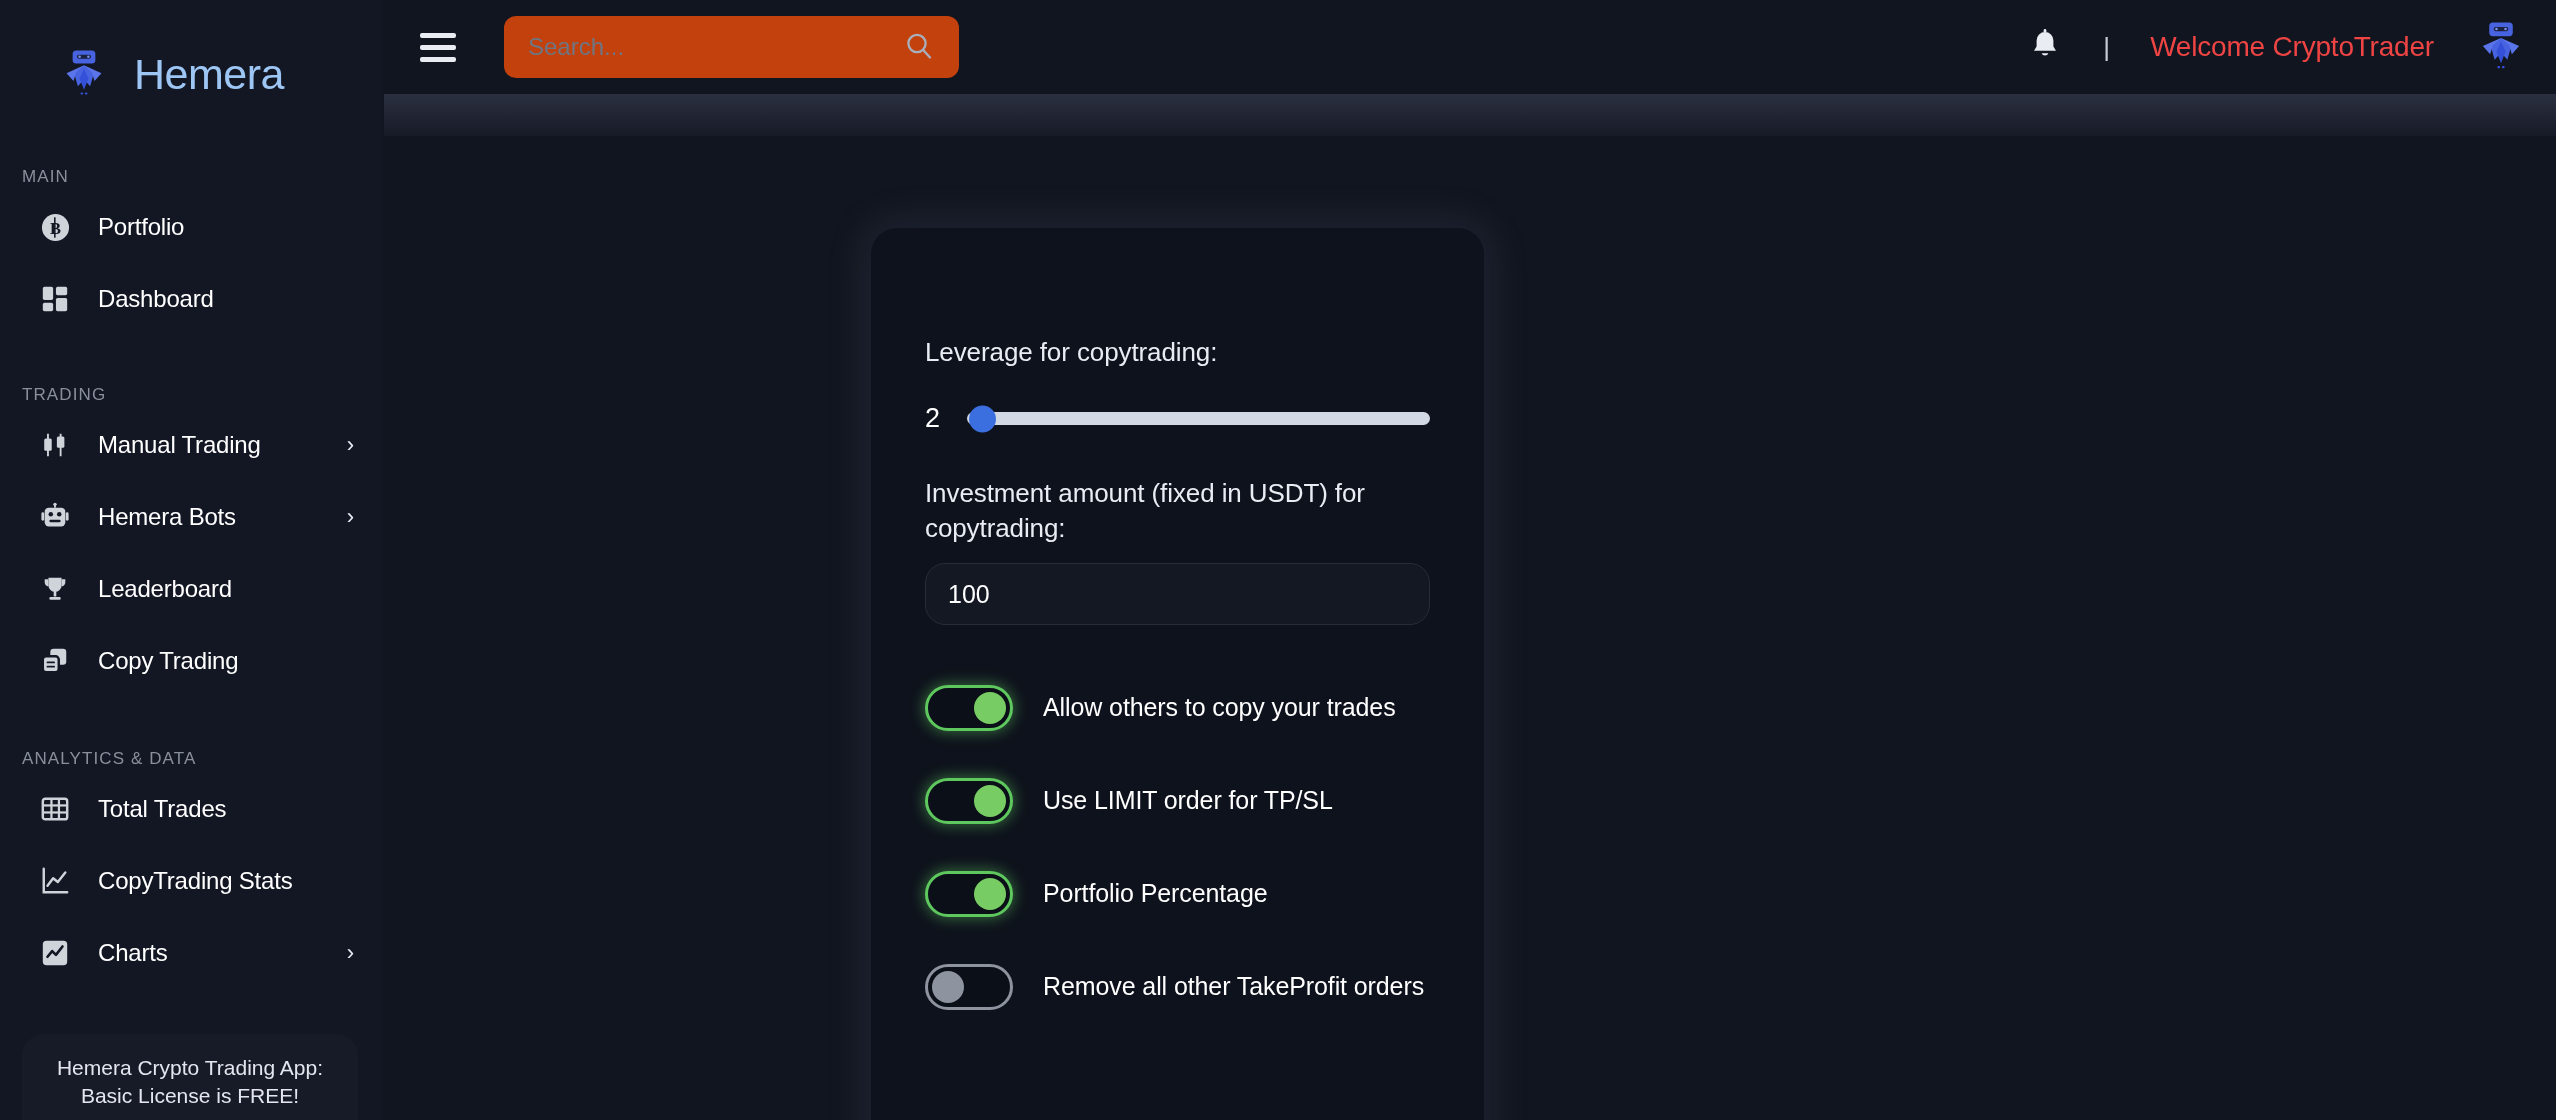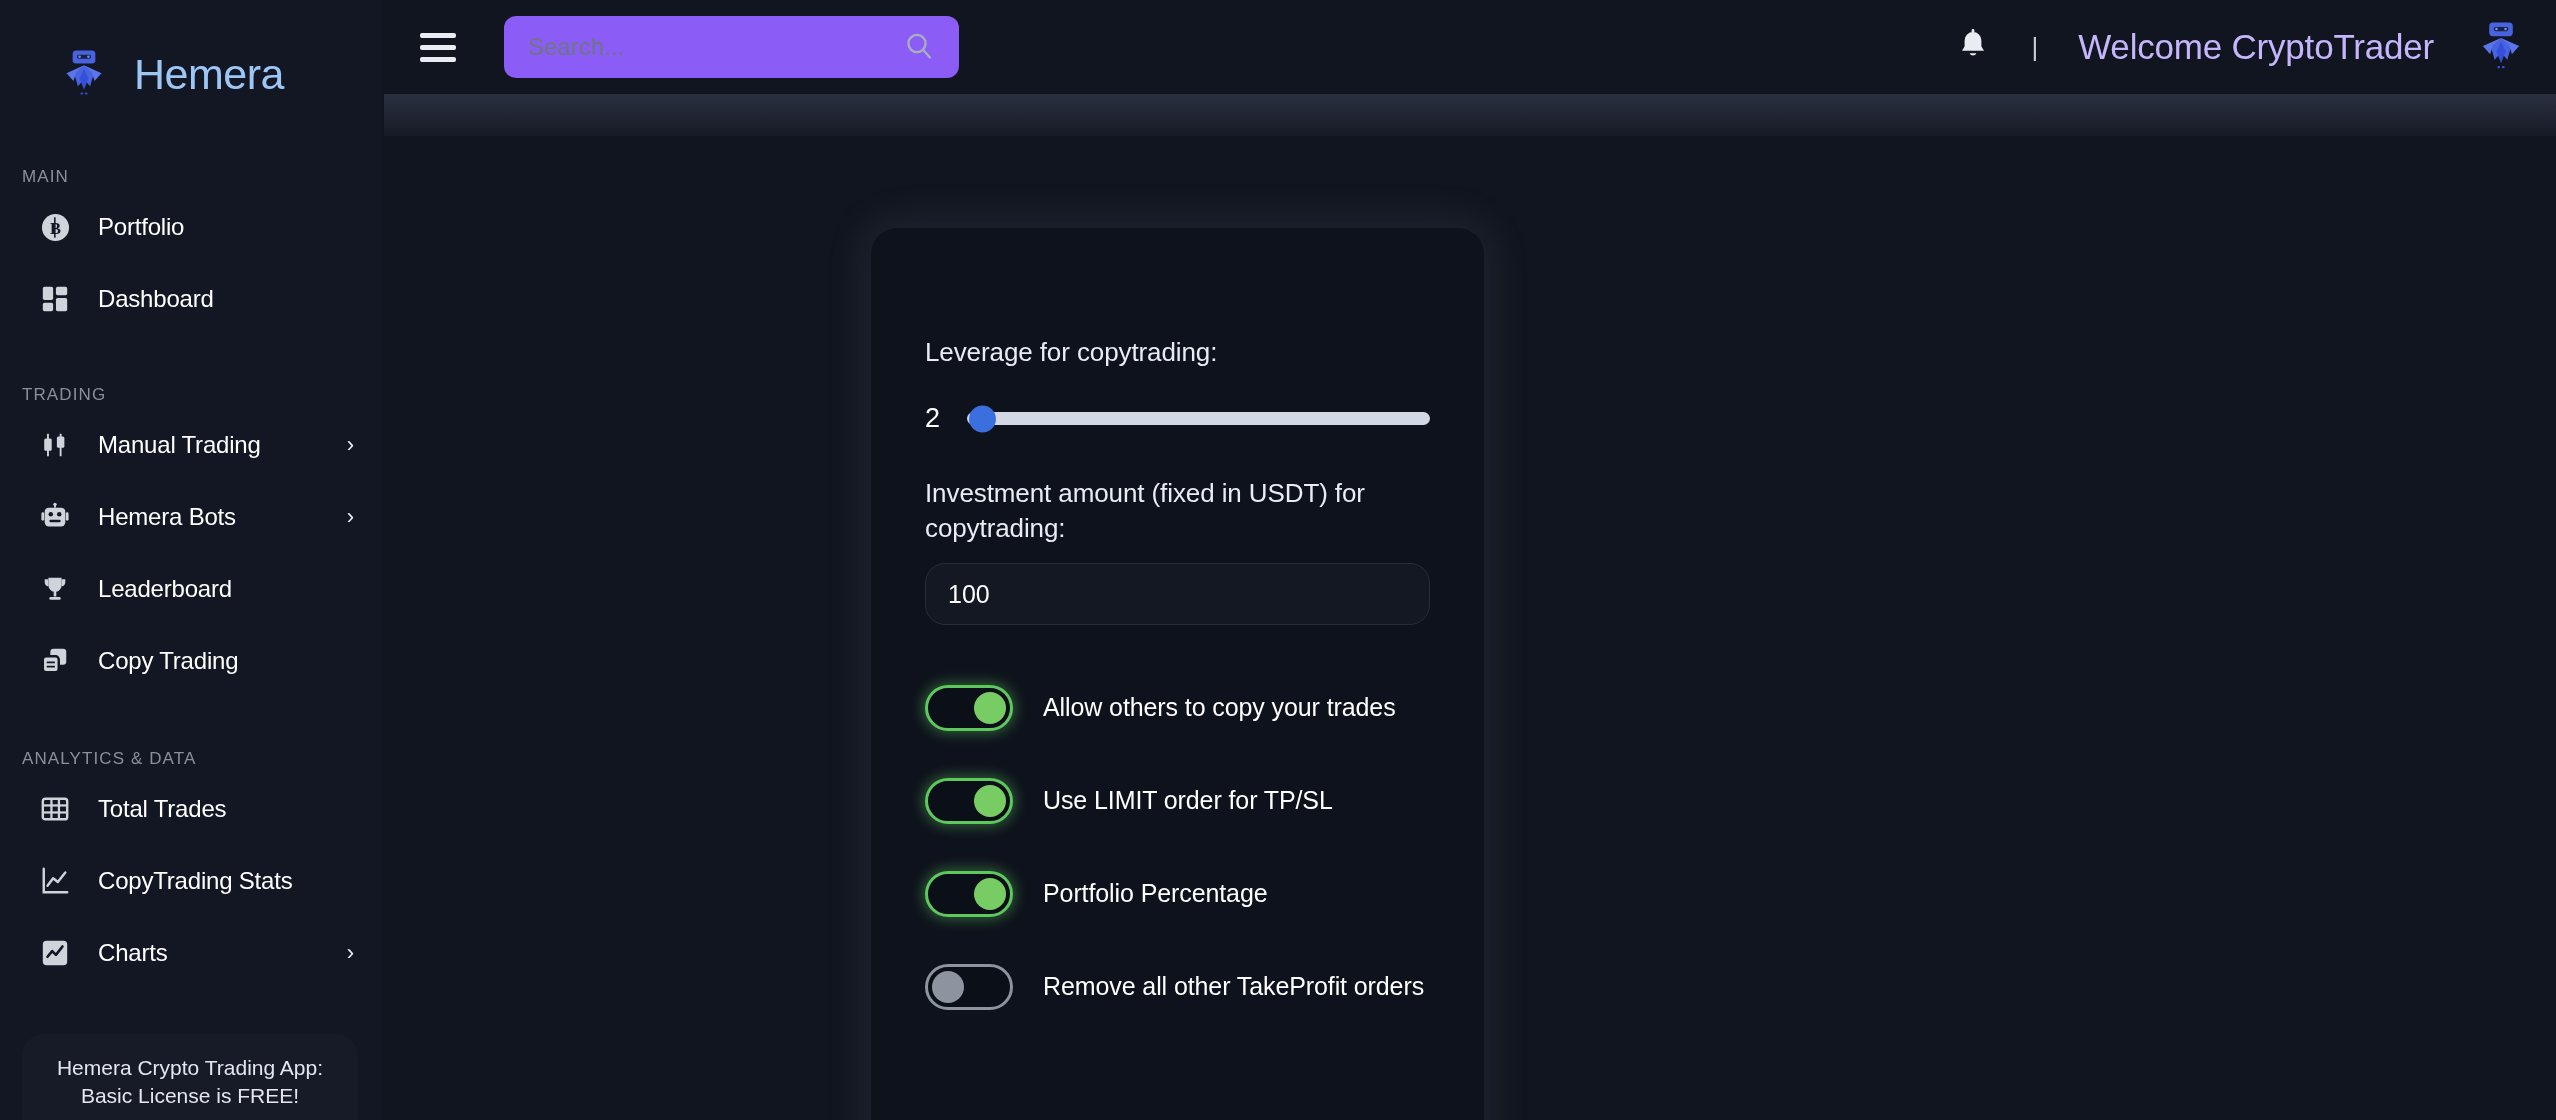--- a/index.html
+++ b/index.html
@@ -117,21 +117,21 @@
     cursor: pointer;
     margin-right: 42px;
     margin-left: 18px;
   }
   .hamburger span {
     display: block; height: 5px; width: 36px;
     background: #e9ecf3; border-radius: 2px;
   }
   .search-box {
     width: 455px; height: 62px;
-    background: #8b5cf6;
+    background: #c2410c;
     border-radius: 12px;
     display: flex; align-items: center;
     padding: 0 22px 0 24px;
     cursor: text;
     justify-content: space-between;
   }
   .search-input {
     flex: 1 1 auto;
     background: transparent; border: none; outline: none;
     color: #d9dde6;
@@ -146,22 +146,22 @@
     display: flex; align-items: center;
     gap: 0px;
   }
   .bell-icon { width: 34px; height: 38px; cursor: pointer; }
   .divider-pipe {
     color: #c8cdd8;
     font-size: 26px;
     margin: 0 40px 0 40px;
   }
   .welcome-text {
-    color: #c4b5fd;
-    font-size: 35px;
+    color: #ef4444;
+    font-size: 28px;
     white-space: nowrap;
     letter-spacing: -0.2px;
   }
   .avatar {
     width: 58px; height: 58px;
     margin-left: 38px;
     cursor: pointer;
     flex: 0 0 58px;
   }
 

